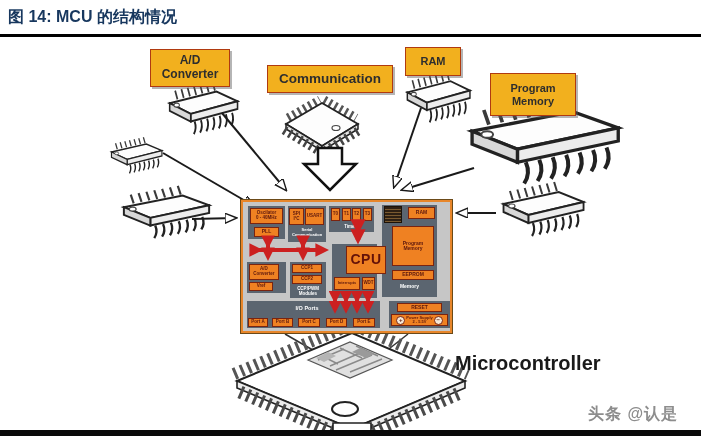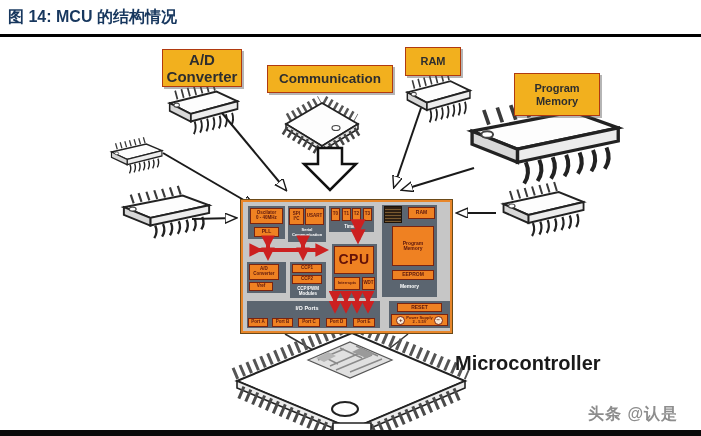--- a/index.html
+++ b/index.html
@@ -98,25 +98,25 @@
         <polygon points="308,360 350,342 392,360 350,378" fill="#e0e0e0" stroke="#555" stroke-width="1.2"></polygon>
         <path d="M318,360 L344,349 M330,366 L360,353 M336,370 L372,355 M350,372 L382,359 M322,356 L338,364 M340,348 L362,358 M356,346 L378,356" stroke="#8a8a8a" stroke-width="1.4" fill="none"></path>
         <polygon points="360,348 374,354 366,358 352,352" fill="#9a9a9a"></polygon>
         <polygon points="316,358 328,352 336,356 324,362" fill="#b5b5b5"></polygon>
       </g>
       <ellipse cx="345" cy="409" rx="13" ry="7" fill="#ffffff" stroke="#222" stroke-width="2"></ellipse>
       <polygon points="333,423 371,423 371,431 333,431" fill="#ffffff" stroke="#222" stroke-width="1.6"></polygon>
     </g>
   </svg>
 
-  <div class="abs ylabel" style="left:162px;top:49px;width:78px;height:36px;font-size:15px;">A/D
+  <div class="abs ylabel" style="left:150px;top:49px;width:78px;height:36px;font-size:12px;">A/D
 Converter</div>
   <div class="abs ylabel" style="left:267px;top:65px;width:124px;height:26px;font-size:13.5px;">Communication</div>
   <div class="abs ylabel" style="left:405px;top:47px;width:54px;height:27px;font-size:11px;">RAM</div>
-  <div class="abs ylabel" style="left:514px;top:73px;width:84px;height:41px;font-size:11px;">Program
+  <div class="abs ylabel" style="left:490px;top:73px;width:84px;height:41px;font-size:11px;">Program
 Memory</div>
 
   <div class="abs diagram">
 
     <div class="module" style="left:5px;top:4px;width:37px;height:33px;">
       <div class="obox" style="left:2px;top:2px;width:33px;height:16px;font-size:4.5px;">Oscilator
 0 - 40MHz</div>
       <div class="obox" style="left:6px;top:21px;width:25px;height:10px;font-size:5px;">PLL</div>
     </div>
 
@@ -152,21 +152,21 @@
     </div>
 
     <div class="module" style="left:47px;top:60px;width:36px;height:36px;">
       <div class="obox" style="left:2px;top:2px;width:30px;height:9px;font-size:4.5px;">CCP1</div>
       <div class="obox" style="left:2px;top:13px;width:30px;height:9px;font-size:4.5px;">CCP2</div>
       <div class="mlabel" style="left:0;top:24px;width:36px;font-size:4.5px;">CCP/PWM
 Modules</div>
     </div>
 
     <div class="module" style="left:89px;top:42px;width:45px;height:54px;">
-      <div class="obox" style="left:2px;top:2px;width:40px;height:28px;font-size:14px;letter-spacing:.5px;color:#641208;">CPU</div>
+      <div class="obox" style="left:14px;top:2px;width:40px;height:28px;font-size:14px;letter-spacing:.5px;color:#641208;">CPU</div>
       <div class="obox" style="left:2px;top:33px;width:26px;height:13px;font-size:4px;">Interrupts</div>
       <div class="obox" style="left:30px;top:33px;width:13px;height:13px;font-size:4.5px;">WDT</div>
     </div>
 
     <div class="module" style="left:4px;top:99px;width:133px;height:27px;">
       <div class="mlabel" style="left:0;top:4px;width:120px;font-size:5.5px;">I/O Ports</div>
       <div class="obox" style="left:1px;top:17px;width:20px;height:9px;font-size:4.5px;">Port A</div>
       <div class="obox" style="left:25px;top:17px;width:21px;height:9px;font-size:4.5px;">Port B</div>
       <div class="obox" style="left:51px;top:17px;width:22px;height:9px;font-size:4.5px;">Port C</div>
       <div class="obox" style="left:79px;top:17px;width:21px;height:9px;font-size:4.5px;">Port D</div>

